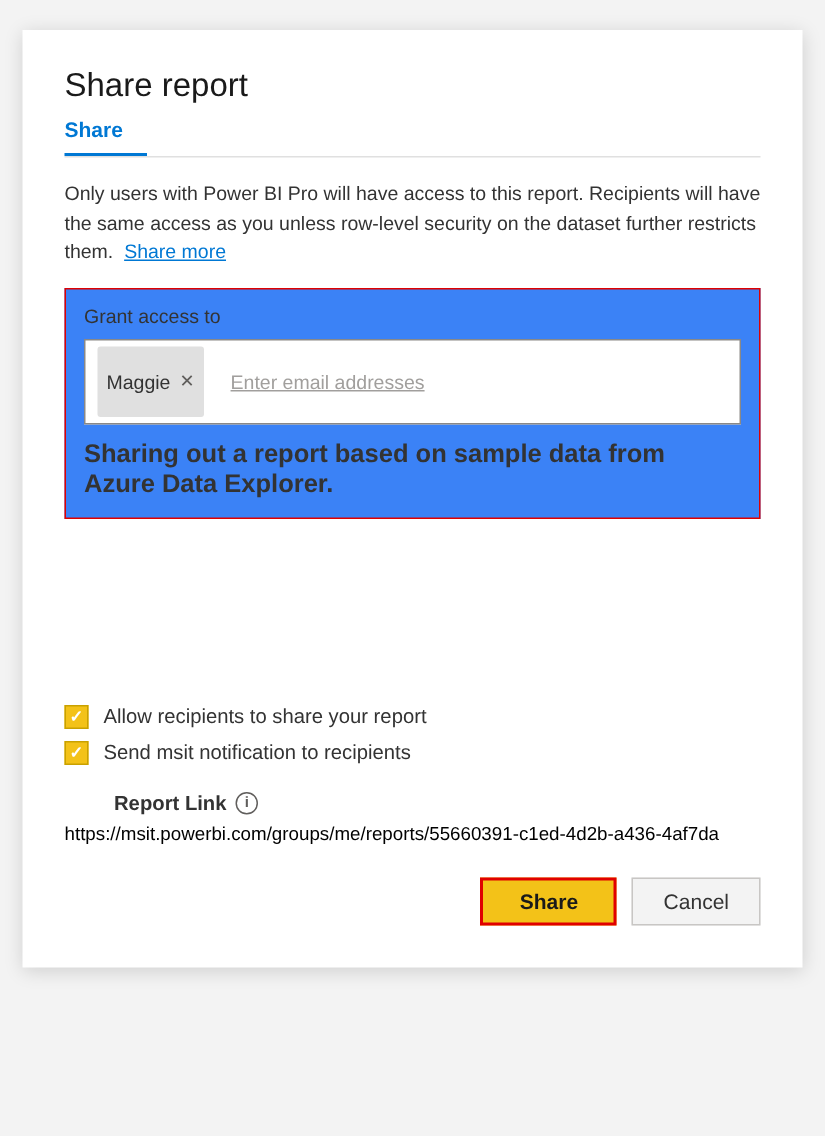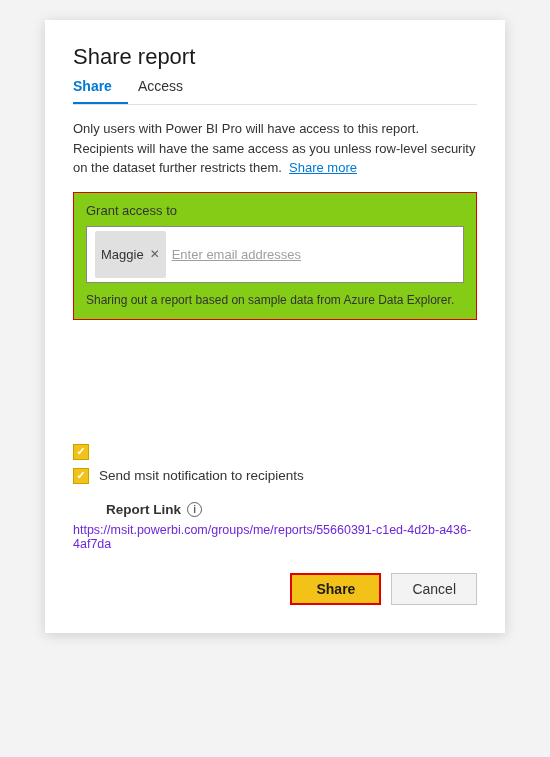--- a/index.html
+++ b/index.html
@@ -7,21 +7,21 @@
       font-family: 'Segoe UI', Tahoma, Geneva, Verdana, sans-serif;
       background: #f3f3f3;
       width: 550px;
       min-height: 757px;
       display: flex;
       align-items: flex-start;
       justify-content: center;
     }
     .dialog {
       background: #ffffff;
-      width: 460px;
+      width: 520px;
       margin: 20px auto;
       padding: 24px 28px 28px 28px;
       box-shadow: 0 2px 12px rgba(0,0,0,0.15);
     }
     .dialog-title {
       font-size: 22px;
       font-weight: 400;
       color: #1a1a1a;
       margin-bottom: 2px;
     }
@@ -58,21 +58,21 @@
     }
     .description a {
       color: #0078d4;
       text-decoration: underline;
       cursor: pointer;
     }
     .grant-box {
       border: 1.5px solid #e00000;
       padding: 10px 12px;
       margin-bottom: 14px;
-      background: #84cc16;
+      background: #3b82f6;
     }
     .grant-label {
       font-size: 13px;
       color: #333;
       margin-bottom: 8px;
     }
     .email-input-row {
       display: flex;
       align-items: center;
       border: 1px solid #8a8886;
@@ -82,38 +82,39 @@
       margin-bottom: 8px;
     }
     .email-tag {
       display: flex;
       align-items: center;
       background: #e0e0e0;
       border-radius: 2px;
       padding: 16px 6px;
       font-size: 13px;
       color: #333;
-      margin-right: 6px;
+      margin-right: 18px;
     }
     .email-tag-close {
       margin-left: 6px;
       cursor: pointer;
       font-size: 12px;
       color: #605e5c;
     }
     .email-placeholder {
       font-size: 13px;
       color: #a19f9d;
       flex: 1;
       text-decoration: underline;
     }
     .message-input {
-      font-size: 12px;
+      font-size: 17px;
       color: #333;
       padding: 2px 0;
+      font-weight: bold;
     }
     .empty-area {
       height: 110px;
     }
     .checkboxes {
       margin-bottom: 18px;
     }
     .checkbox-row {
       display: flex;
       align-items: center;
@@ -157,21 +158,21 @@
       height: 15px;
       border-radius: 50%;
       border: 1.5px solid #605e5c;
       font-size: 10px;
       color: #605e5c;
       margin-left: 6px;
       font-style: normal;
     }
     .report-link-url {
       font-size: 12.5px;
-      color: #6d28d9;
+      color: #000000;
       word-break: break-all;
     }
     .actions {
       display: flex;
       justify-content: flex-end;
       gap: 10px;
     }
     .btn-share {
       background: #f3c218;
       border: 2px solid #e00000;
@@ -194,21 +195,20 @@
   </style>
 </head>
 <body>
 
 <div class="dialog">
 
   <div class="dialog-title">Share report</div>
 
   <div class="tabs">
     <div class="tab active">Share</div>
-    <div class="tab">Access</div>
   </div>
 
   <div class="description">
     <span>Only users with Power BI Pro will have access to this report. Recipients will have the same access as you unless row-level security on the dataset further restricts them.</span>
     &nbsp;<a>Share more</a>
   </div>
 
   <div class="grant-box">
     <div class="grant-label">Grant access to</div>
     <div class="email-input-row">
@@ -221,20 +221,21 @@
     <div class="message-input">Sharing out a report based on sample data from Azure Data Explorer.</div>
   </div>
 
   <div class="empty-area"></div>
 
   <div class="checkboxes">
     <div class="checkbox-row">
       <div class="checkbox-box">
         <span class="checkbox-check">✓</span>
       </div>
+      <span>Allow recipients to share your report</span>
     </div>
     <div class="checkbox-row">
       <div class="checkbox-box">
         <span class="checkbox-check">✓</span>
       </div>
       <span>Send msit notification to recipients</span>
     </div>
   </div>
 
   <div class="report-link-section">

